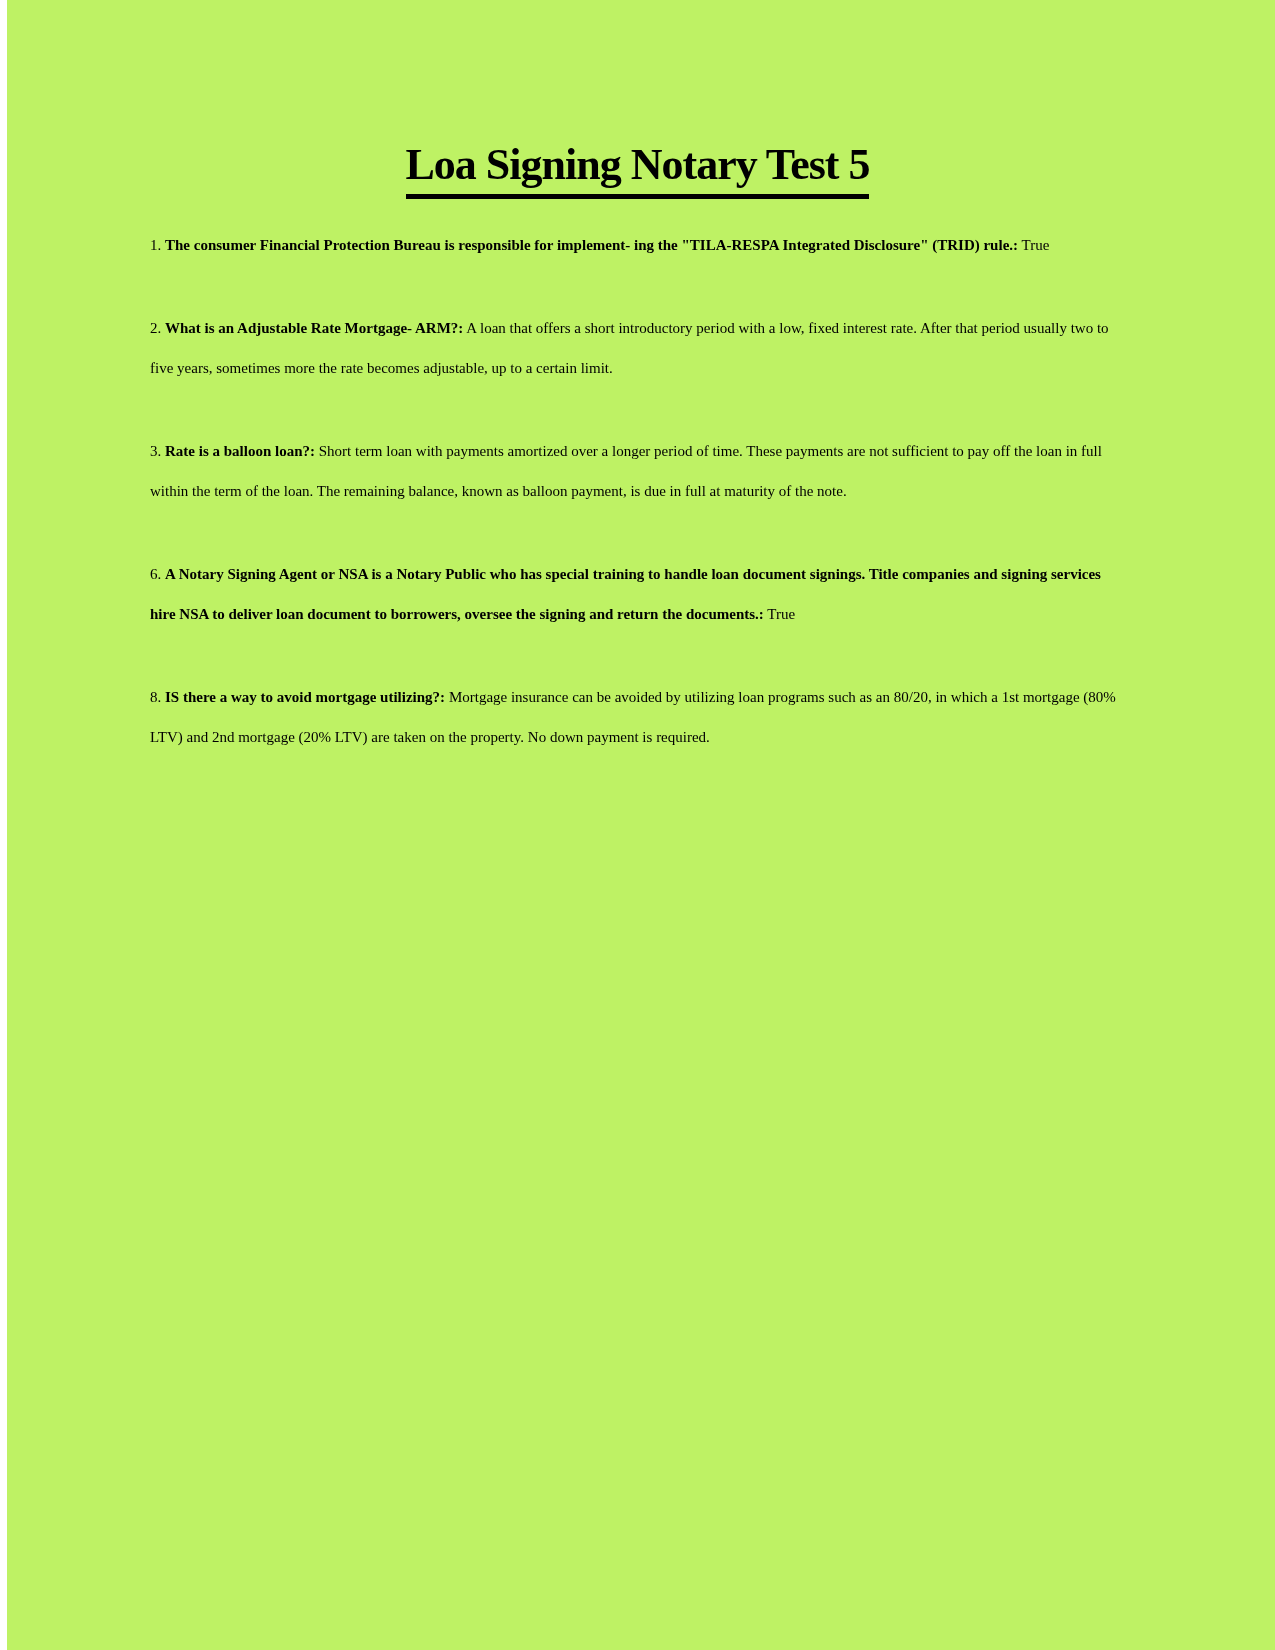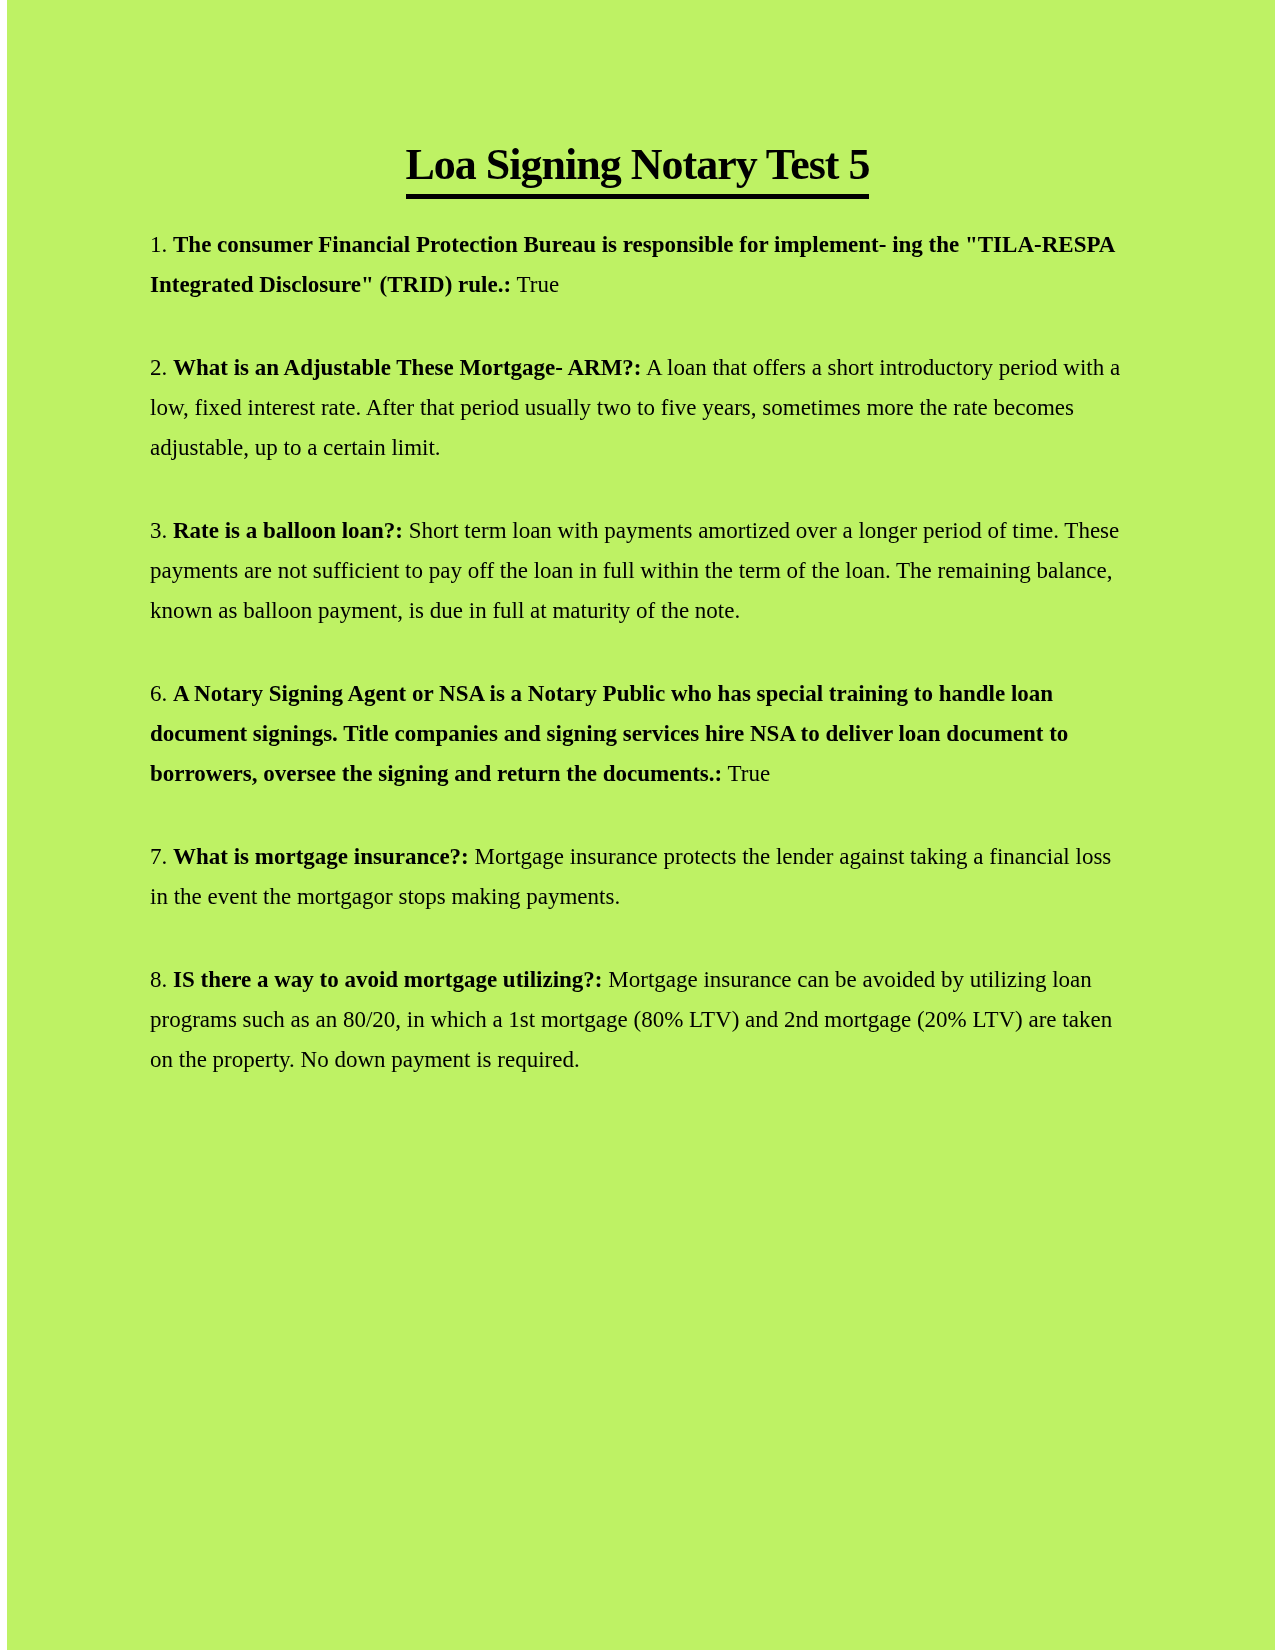--- a/index.html
+++ b/index.html
@@ -27,21 +27,21 @@
     font-weight: bold;
     letter-spacing: -1px;
   }
   .title-text {
     display: inline-block;
     border-bottom: 5px solid #000000;
     padding-bottom: 3px;
   }
   .qa {
     margin: 0 0 43px 0;
-    font-size: 23px;
+    font-size: 15px;
     line-height: 40px;
     text-align: left;
   }
   .num {
     font-weight: normal;
   }
   .q {
     font-weight: bold;
   }
   .a {
@@ -59,43 +59,38 @@
   <div>
 
     <p class="qa">
       <span class="num">1.</span>
       <span class="q">The consumer Financial Protection Bureau is responsible for implement- ing the "TILA-RESPA Integrated Disclosure" (TRID) rule.:</span>
       <span class="a">True</span>
     </p>
 
     <p class="qa">
       <span class="num">2.</span>
-      <span class="q">What is an Adjustable These Mortgage- ARM?:</span>
+      <span class="q">What is an Adjustable Rate Mortgage- ARM?:</span>
       <span class="a">A loan that offers a short introductory period with a low, fixed interest rate. After that period usually two to five years, sometimes more the rate becomes adjustable, up to a certain limit.</span>
     </p>
 
     <p class="qa">
       <span class="num">3.</span>
       <span class="q">Rate is a balloon loan?:</span>
       <span class="a">Short term loan with payments amortized over a longer period of time. These payments are not sufficient to pay off the loan in full within the term of the loan. The remaining balance, known as balloon payment, is due in full at maturity of the note.</span>
     </p>
 
 
 
     <p class="qa">
       <span class="num">6.</span>
       <span class="q">A Notary Signing Agent or NSA is a Notary Public who has special training to handle loan document signings. Title companies and signing services hire NSA to deliver loan document to borrowers, oversee the signing and return the documents.:</span>
       <span class="a">True</span>
     </p>
 
-    <p class="qa">
-      <span class="num">7.</span>
-      <span class="q">What is mortgage insurance?:</span>
-      <span class="a">Mortgage insurance protects the lender against taking a financial loss in the event the mortgagor stops making payments.</span>
-    </p>
 
     <p class="qa">
       <span class="num">8.</span>
       <span class="q">IS there a way to avoid mortgage utilizing?:</span>
       <span class="a">Mortgage insurance can be avoided by utilizing loan programs such as an 80/20, in which a 1st mortgage (80% LTV) and 2nd mortgage (20% LTV) are taken on the property. No down payment is required.</span>
     </p>
 
   </div>
 </div>
 

